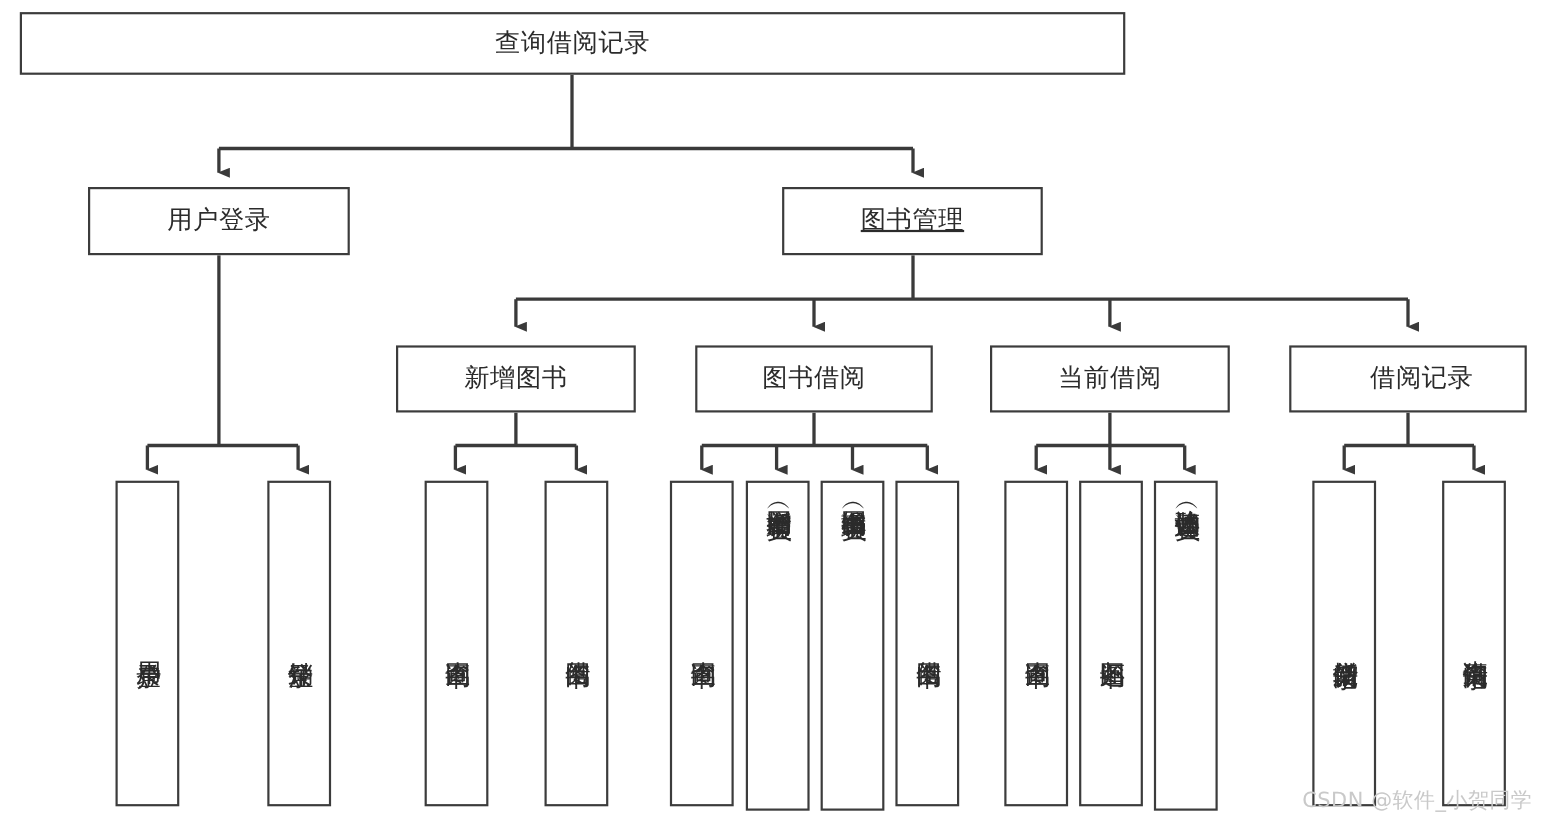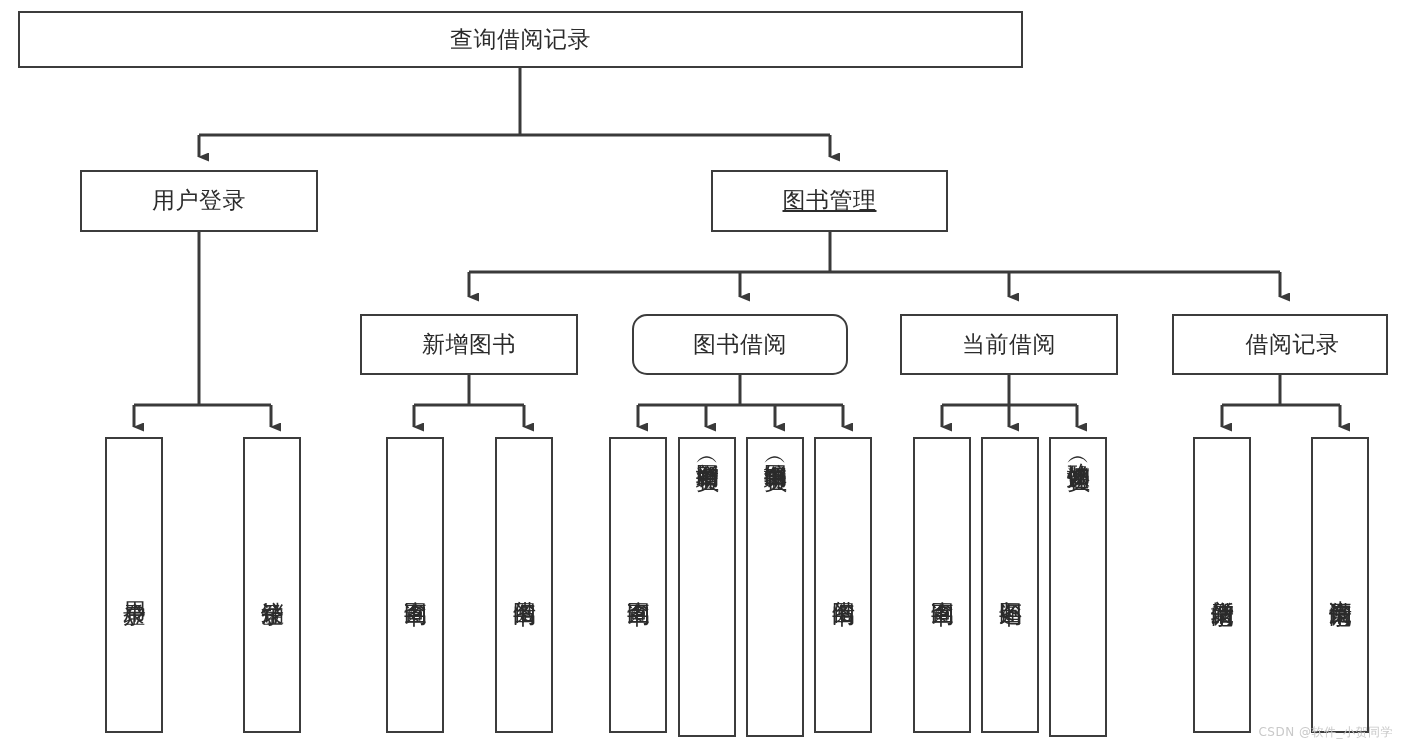--- a/index.html
+++ b/index.html
@@ -62,21 +62,21 @@
     margin-bottom: auto;
   }
   .leaf.center {
     align-items: center;
     padding-top: 0;
   }
   #watermark {
     position: absolute;
     right: 12px;
     bottom: 6px;
-    font-size: 12px;
+    font-size: 19px;
     color: #c9c9c9;
     letter-spacing: 0.5px;
     white-space: nowrap;
     z-index: 5;
     font-family: "DejaVu Sans", "Liberation Sans", sans-serif;
   }
 </style>
 </head>
 <body>
 
@@ -145,21 +145,21 @@
   </div>
 
   <div class="node" style="left:711px; top:170px; width:237px; height:62px;text-decoration:underline;">
     <span class="node-label">图书管理</span>
   </div>
 
   <div class="node" style="left:360px; top:314px; width:218px; height:61px;">
     <span class="node-label">新增图书</span>
   </div>
 
-  <div class="node" style="left:632px; top:314px; width:216px; height:61px;border-radius:15px;">
+  <div class="node" style="left:632px; top:314px; width:216px; height:61px;">
     <span class="node-label">图书借阅</span>
   </div>
 
   <div class="node" style="left:900px; top:314px; width:218px; height:61px;">
     <span class="node-label">当前借阅</span>
   </div>
 
   <div class="node" style="left:1172px; top:314px; width:216px; height:61px;padding-left:25px;">
     <span class="node-label">借阅记录</span>
   </div>

